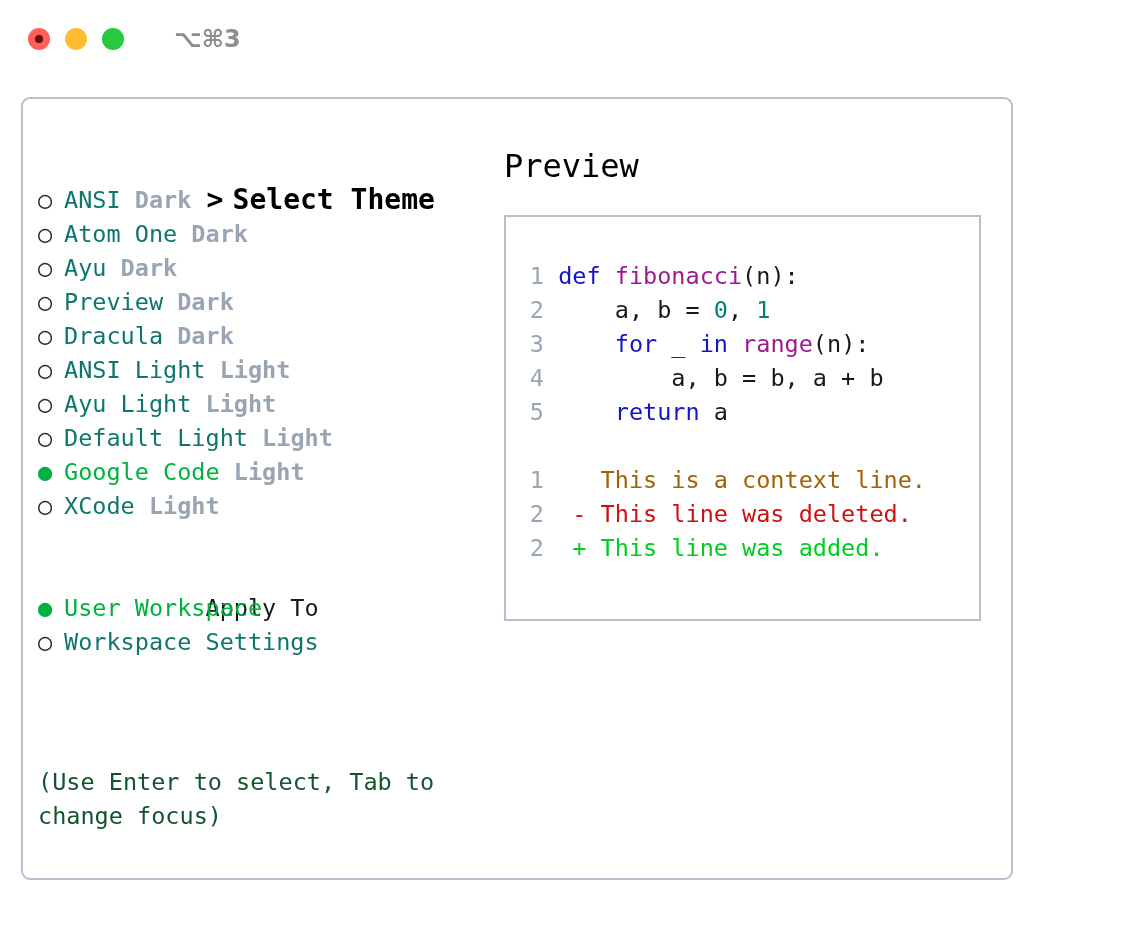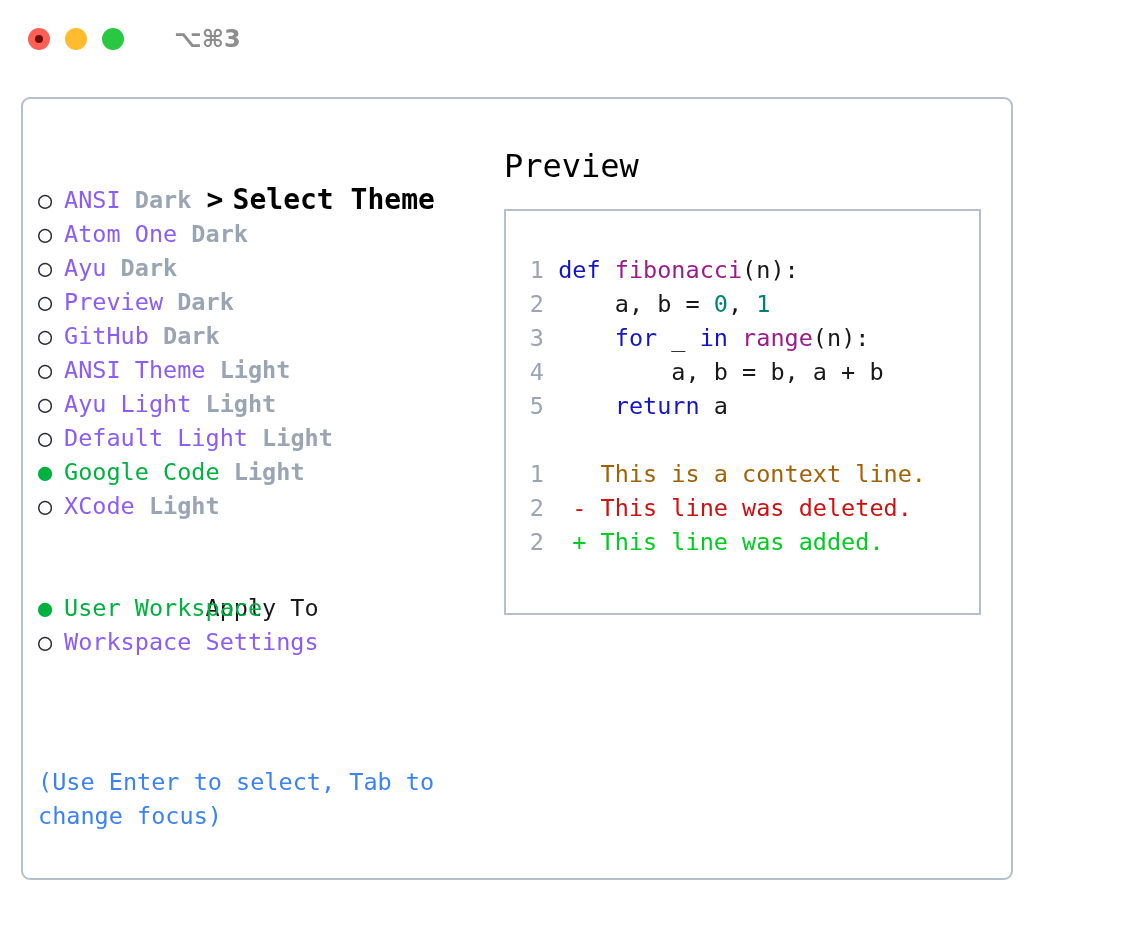--- a/index.html
+++ b/index.html
@@ -105,52 +105,52 @@
     width: 26px;
     color: #2b2f36;
   }
   .marker.sel { color: #00b140; }
   .header-row {
     font-weight: 700;
     font-size: 28px;
     color: #000000;
   }
   .header-row .marker { color: #000000; font-weight: 700; }
-  .label-main { color: #8b5cf6; }
+  .label-main { color: #0f766e; }
   .label-main.sel { color: #00b140; }
   .label-sub  { color: #9aa5b4; font-weight: bold; }
 
   .hint {
     position: absolute;
     left: 15px;
     top: 666px;
     width: 420px;
     font-size: 23.5px;
     line-height: 34px;
-    color: #3b82f6;
+    color: #14532d;
   }
 
   
   .right {
     position: absolute;
     left: 481px;
     top: 50px;
     width: 500px;
   }
   .preview-title {
     font-size: 32px;
     font-weight: 400;
     color: #000000;
     line-height: 34px;
     white-space: pre;
   }
   .preview-box {
     position: absolute;
     left: 0px;
-    top: 60px;
+    top: 66px;
     width: 477px;
     height: 406px;
     border: 2px solid #b6bfcc;
     box-sizing: border-box;
     background: #ffffff;
   }
   .code {
     position: absolute;
     left: 12px;
     top: 42px;
@@ -195,22 +195,22 @@
 
         <div class="row header-row">
           <span class="marker">&gt;</span><span>Select Theme</span>
         </div>
 
         <div id="theme-items">
             <div class="row"><span class="marker">○</span><span class="label-main">ANSI</span><span class="label-sub"> Dark</span></div>
             <div class="row"><span class="marker">○</span><span class="label-main">Atom One</span><span class="label-sub"> Dark</span></div>
             <div class="row"><span class="marker">○</span><span class="label-main">Ayu</span><span class="label-sub"> Dark</span></div>
             <div class="row"><span class="marker">○</span><span class="label-main">Preview</span><span class="label-sub"> Dark</span></div>
-            <div class="row"><span class="marker">○</span><span class="label-main">GitHub</span><span class="label-sub"> Dark</span></div>
-            <div class="row"><span class="marker">○</span><span class="label-main">ANSI Theme</span><span class="label-sub"> Light</span></div>
+            <div class="row"><span class="marker">○</span><span class="label-main">Dracula</span><span class="label-sub"> Dark</span></div>
+            <div class="row"><span class="marker">○</span><span class="label-main">ANSI Light</span><span class="label-sub"> Light</span></div>
             <div class="row"><span class="marker">○</span><span class="label-main">Ayu Light</span><span class="label-sub"> Light</span></div>
             <div class="row"><span class="marker">○</span><span class="label-main">Default Light</span><span class="label-sub"> Light</span></div>
             <div class="row"><span class="marker sel">●</span><span class="label-main sel">Google Code</span><span class="label-sub"> Light</span></div>
             <div class="row"><span class="marker">○</span><span class="label-main">XCode</span><span class="label-sub"> Light</span></div>
           </div>
 
         <div class="row spacer"></div>
 
         <div class="row">
           <span class="marker"> </span><span>Apply To</span>

